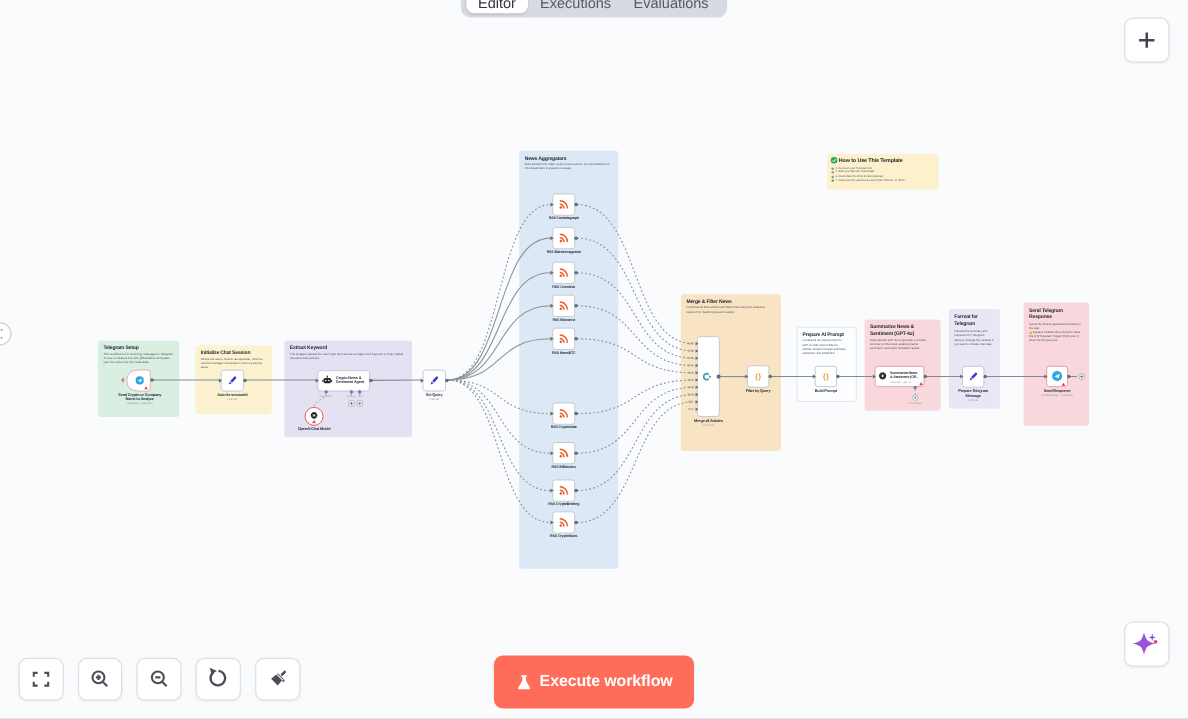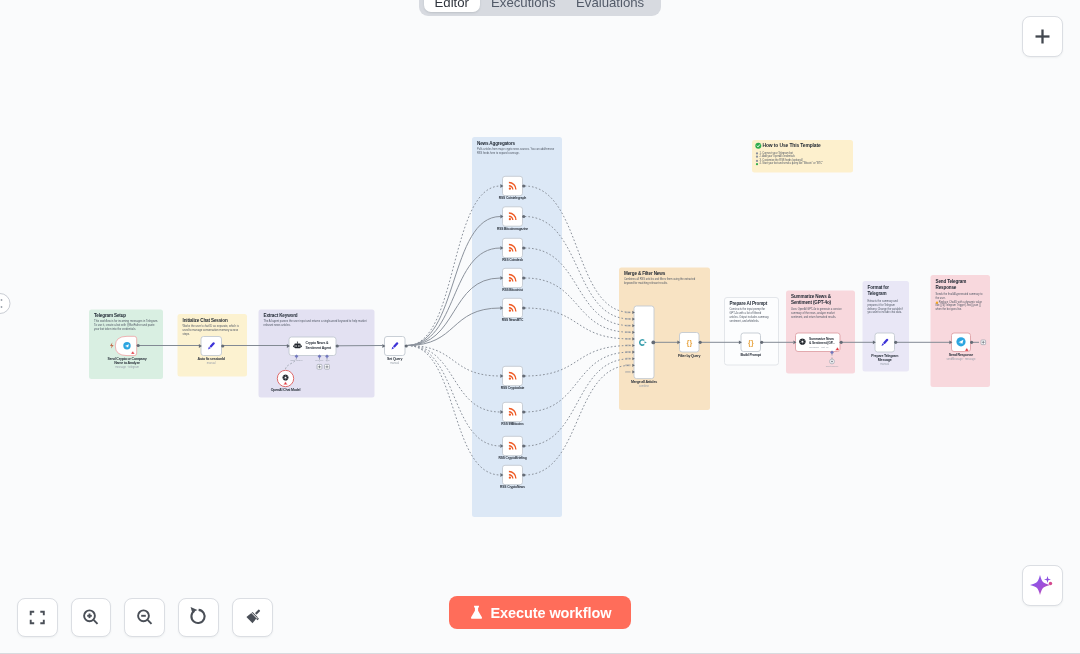--- a/index.html
+++ b/index.html
@@ -4,21 +4,21 @@
   * { margin:0; padding:0; box-sizing:border-box; }
   html,body { width:1080px; height:654px; overflow:hidden; background:#fafbfc;
     font-family:"Liberation Sans",sans-serif; }
   .btn { position:absolute; width:41px; height:41px; background:#fff;
     border:1px solid #dbdee3; border-radius:8px; box-shadow:0 1px 2px rgba(50,60,70,0.06); }
   .tabbar { position:absolute; left:419px; top:-27px; width:242px; height:43px;
     background:#d7dae0; border-radius:9px; display:flex; align-items:flex-end; }
   .tab { font-size:13.2px; color:#525a68; position:absolute; bottom:6px; }
   .tabsel { position:absolute; left:4.5px; bottom:4.5px; width:56px; height:27px; background:#fff;
     border-radius:7px; box-shadow:0 1px 2px rgba(50,60,70,0.15); }
-  .exec { position:absolute; left:449px; top:596px; width:182px; height:33px; background:#ff6d5a;
+  .exec { position:absolute; left:449px; top:596px; width:182px; height:48px; background:#ff6d5a;
     border-radius:8px; color:#fff; font-size:14.5px; font-weight:bold; display:flex;
     align-items:center; justify-content:center; gap:7px; letter-spacing:-0.1px; }
 </style></head>
 <body>
 <svg width="1080" height="654" style="position:absolute;left:0;top:0" font-family="&quot;Liberation Sans&quot;,sans-serif">
 <circle cx="0" cy="303.5" r="10" fill="#fff" stroke="#c9cdd4" stroke-width="1"></circle>
 <circle cx="1.5" cy="300" r="0.9" fill="#9aa1ab"></circle>
     <circle cx="1.5" cy="307" r="0.9" fill="#9aa1ab"></circle>
 <rect x="89" y="309.5" width="74" height="69.5" rx="2.5" fill="#d9efe2"></rect>
 <rect x="177.5" y="314" width="69.5" height="62.5" rx="2.5" fill="#fcf2d0"></rect>

